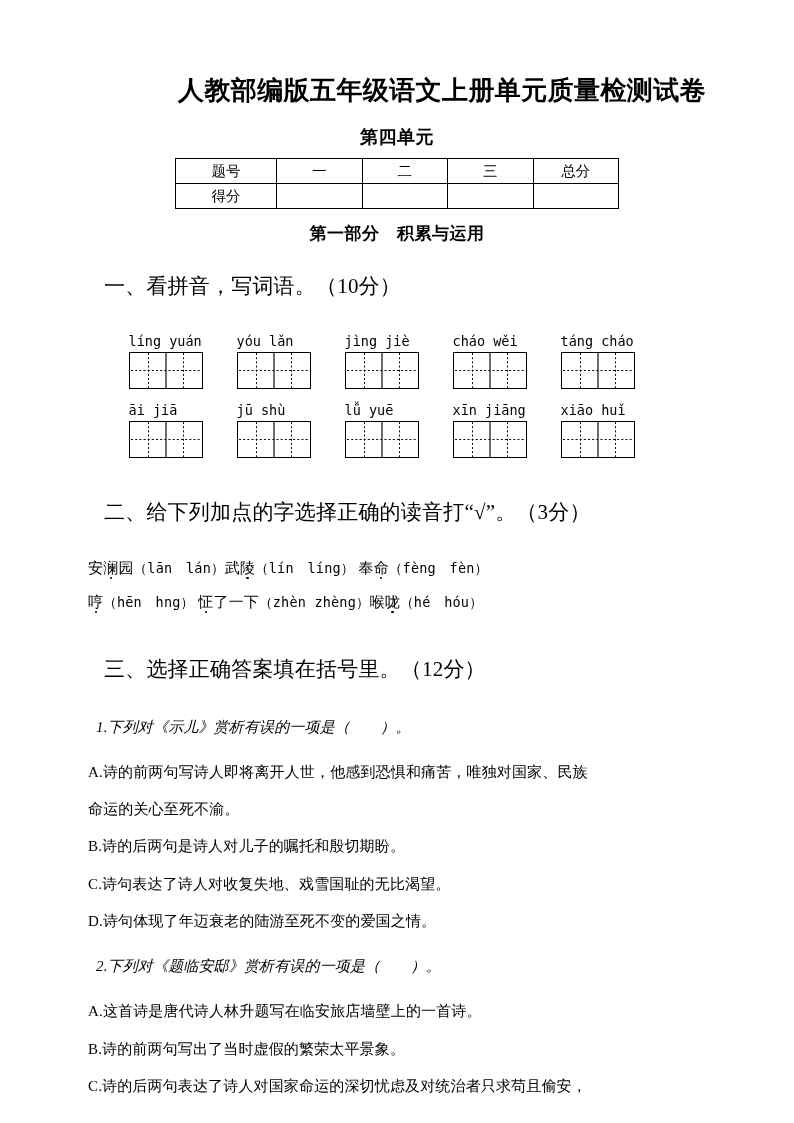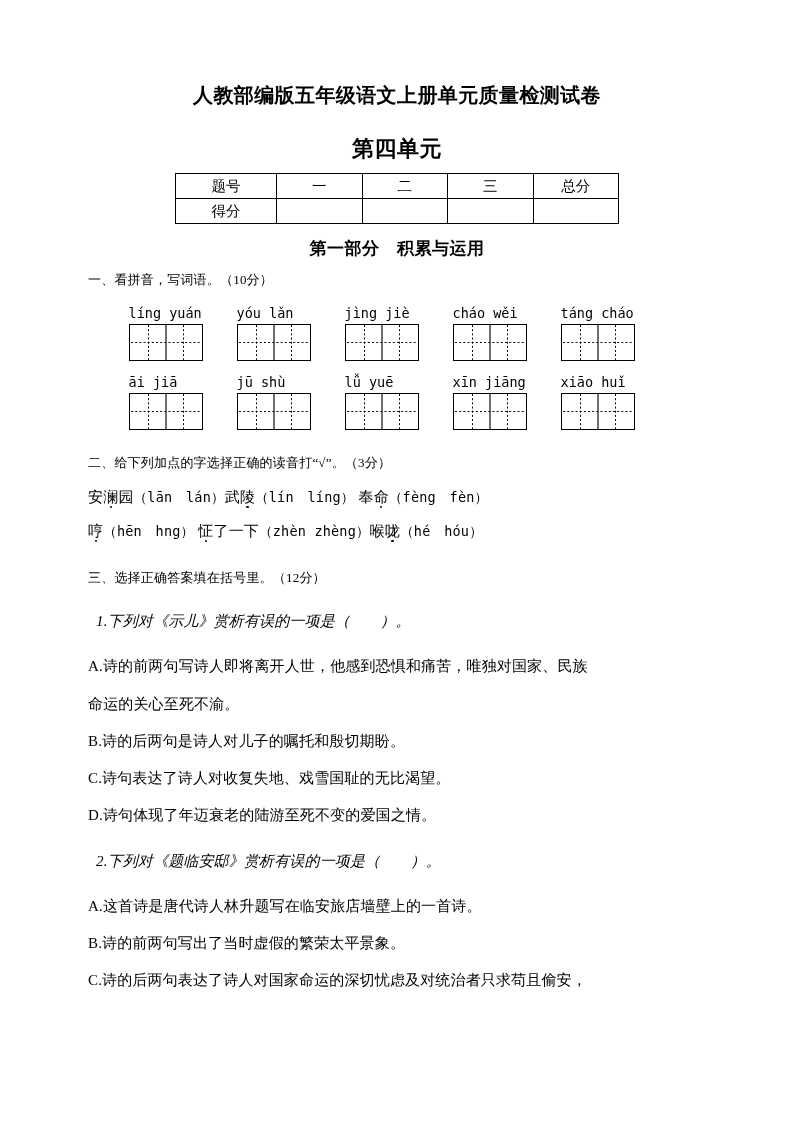--- a/index.html
+++ b/index.html
@@ -21,36 +21,36 @@
     left: 0;
     top: 0;
     width: 794px;
     height: 1123px;
     box-sizing: border-box;
     padding: 0 88px;
   }
 
   
   .doc-title {
-    margin: 8px;
+    margin: 0;
     padding-top: 75px;
-    text-align: center;
+    text-align: right;
     font-family: "Liberation Sans", "DejaVu Sans", sans-serif;
     font-weight: bold;
-    font-size: 20px;
+    font-size: 26px;
     letter-spacing: 0.4px;
     line-height: 1.2;
   }
   .doc-subtitle {
     margin: 0;
     padding-top: 19px;
     text-align: center;
     font-family: "Liberation Sans", "DejaVu Sans", sans-serif;
     font-weight: bold;
-    font-size: 22px;
+    font-size: 18px;
     letter-spacing: 0.5px;
   }
   .exam-info {
     margin: 0;
     padding-top: 17px;
     text-align: center;
     font-size: 14.5px;
     letter-spacing: 0.2px;
   }
 
@@ -83,23 +83,23 @@
     padding-top: 13px;
     text-align: center;
     font-family: Liberation Sans, sans-serif;
     font-weight: bold;
     font-size: 17px;
     letter-spacing: 0.5px;
   }
 
   
   .q-heading {
-    margin: 0;
+    margin: 16px;
     padding-top: 11px;
-    font-size: 13px;
+    font-size: 21px;
     letter-spacing: 0.2px;
     line-height: 1.35;
   }
 
   
   .pinyin-block {
     padding-top: 16px;
   }
   .pinyin-row {
     display: flex;

